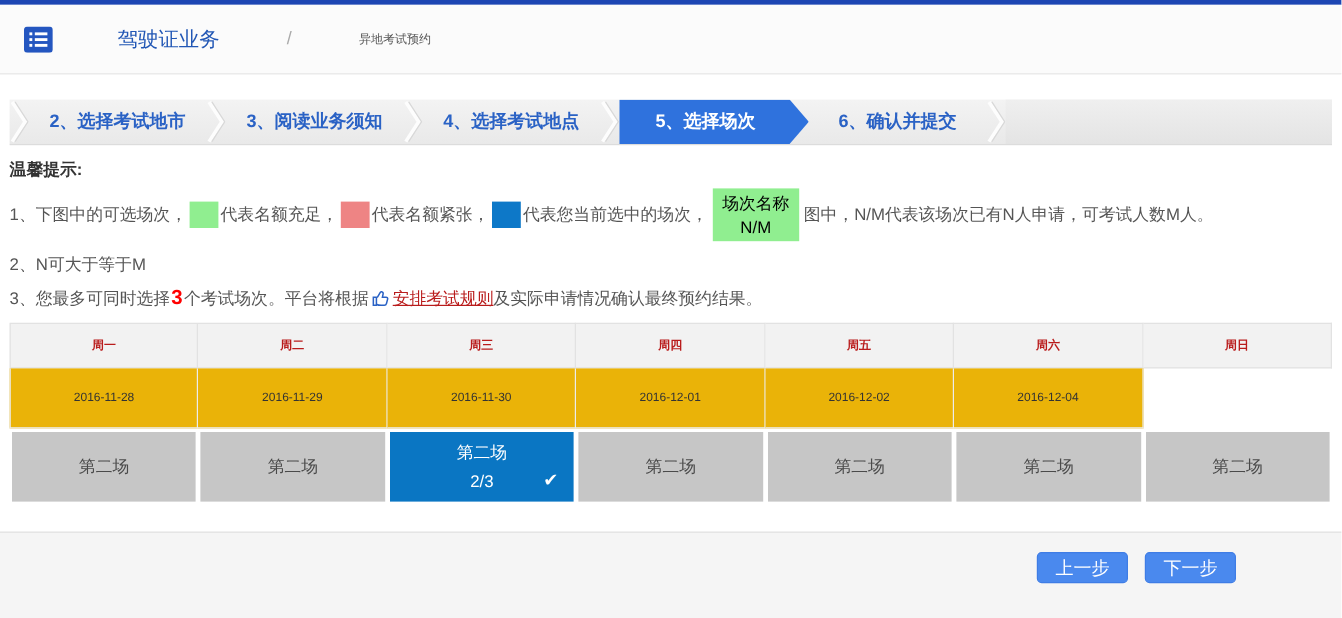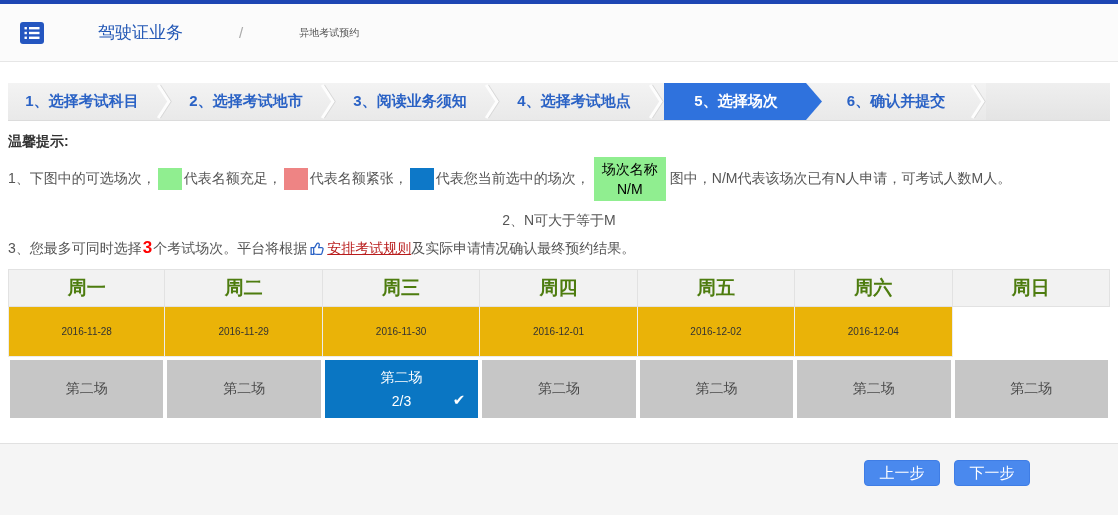--- a/index.html
+++ b/index.html
@@ -45,33 +45,33 @@
   .tip-line1 { display:flex; align-items:center; min-height:48px; flex-wrap:nowrap; }
   .swatch { display:inline-block; width:24px; height:22px; margin:0 2px; flex:0 0 auto; }
   .swatch.green { background:#90ee90; }
   .swatch.red   { background:#ee8484; }
   .swatch.blue  { background:#0d78c8; }
   .sample-box {
     display:inline-block; background:#90ee90; color:#000000; text-align:center;
     padding:2px 8px; line-height:20px; margin:0 4px; flex:0 0 auto;
   }
   .sample-box span { display:block; }
-  .tip-line2 { margin:6px 0 4px 0; line-height:22px;text-align:center; }
+  .tip-line2 { margin:6px 0 4px 0; line-height:22px; }
   .tip-line3 { display:flex; align-items:center; line-height:26px; margin-bottom:8px; }
   .red-count { color:#ff0000; font-weight:bold; font-size:17px; padding:0 1px; }
   .rule-link { color:#b91c1c; font-size:14px; text-decoration:underline; cursor:pointer; }
   .thumb-icon { margin:0 1px 0 2px; flex:0 0 auto; }
 
   
   .schedule { margin:4px 8px 0 8px; }
   .srow { display:grid; grid-template-columns:repeat(7,1fr); }
   .hcell {
     background:#f2f2f2; border:1px solid #e2e2e2; height:38px;
     display:flex; align-items:center; justify-content:center;
-    font-weight:bold; color:#4d7c0f; font-size:19px;
+    font-weight:bold; color:#b91c1c; font-size:10px;
   }
   .hcell + .hcell { border-left:none; }
   .dcell {
     background:#eab308; border:1px solid #ececec; border-top:none; height:50px;
     display:flex; align-items:center; justify-content:center;
     color:#333; font-size:10px;
   }
   .dcell + .dcell { border-left:none; }
   .scell { height:64px; padding:3px 2px; }
   .session {
@@ -114,21 +114,20 @@
     <rect x="9" y="9.8" width="10.5" height="2.4" fill="#fff"></rect>
     <rect x="4.5" y="14.6" width="2.4" height="2.4" fill="#fff"></rect>
     <rect x="9" y="14.6" width="10.5" height="2.4" fill="#fff"></rect>
   </svg>
   <span class="crumb-title">驾驶证业务</span>
   <span class="crumb-sep">/</span>
   <span class="crumb-sub">异地考试预约</span>
 </div>
 
 <div class="tabbar">
-  <div class="tab">1、选择考试科目</div>
   <svg class="tab-sep" viewBox="0 0 16 38">
       <path d="M2 2 L13 19 L2 36" fill="none" stroke="#fdfdfd" stroke-width="3"></path>
       <path d="M4.5 2 L15.5 19 L4.5 36" fill="none" stroke="#d8d8d8" stroke-width="1"></path>
     </svg>
   <div class="tab">2、选择考试地市</div>
   <svg class="tab-sep" viewBox="0 0 16 38">
       <path d="M2 2 L13 19 L2 36" fill="none" stroke="#fdfdfd" stroke-width="3"></path>
       <path d="M4.5 2 L15.5 19 L4.5 36" fill="none" stroke="#d8d8d8" stroke-width="1"></path>
     </svg>
   <div class="tab">3、阅读业务须知</div>

